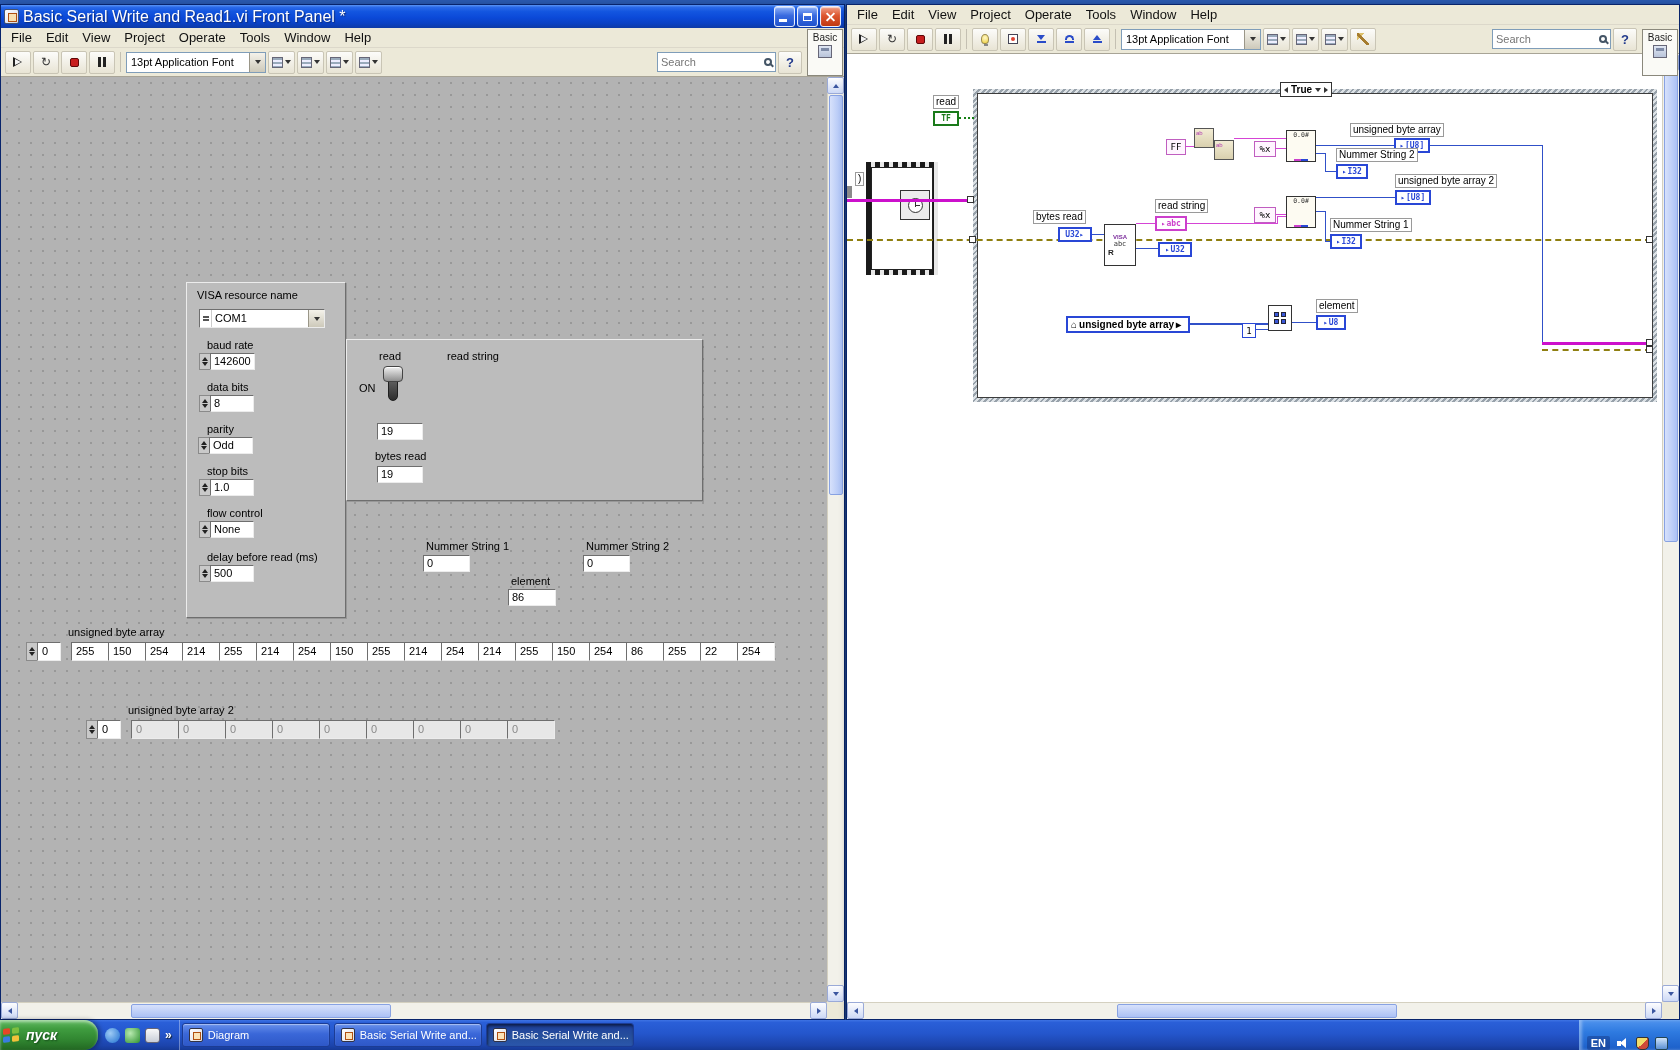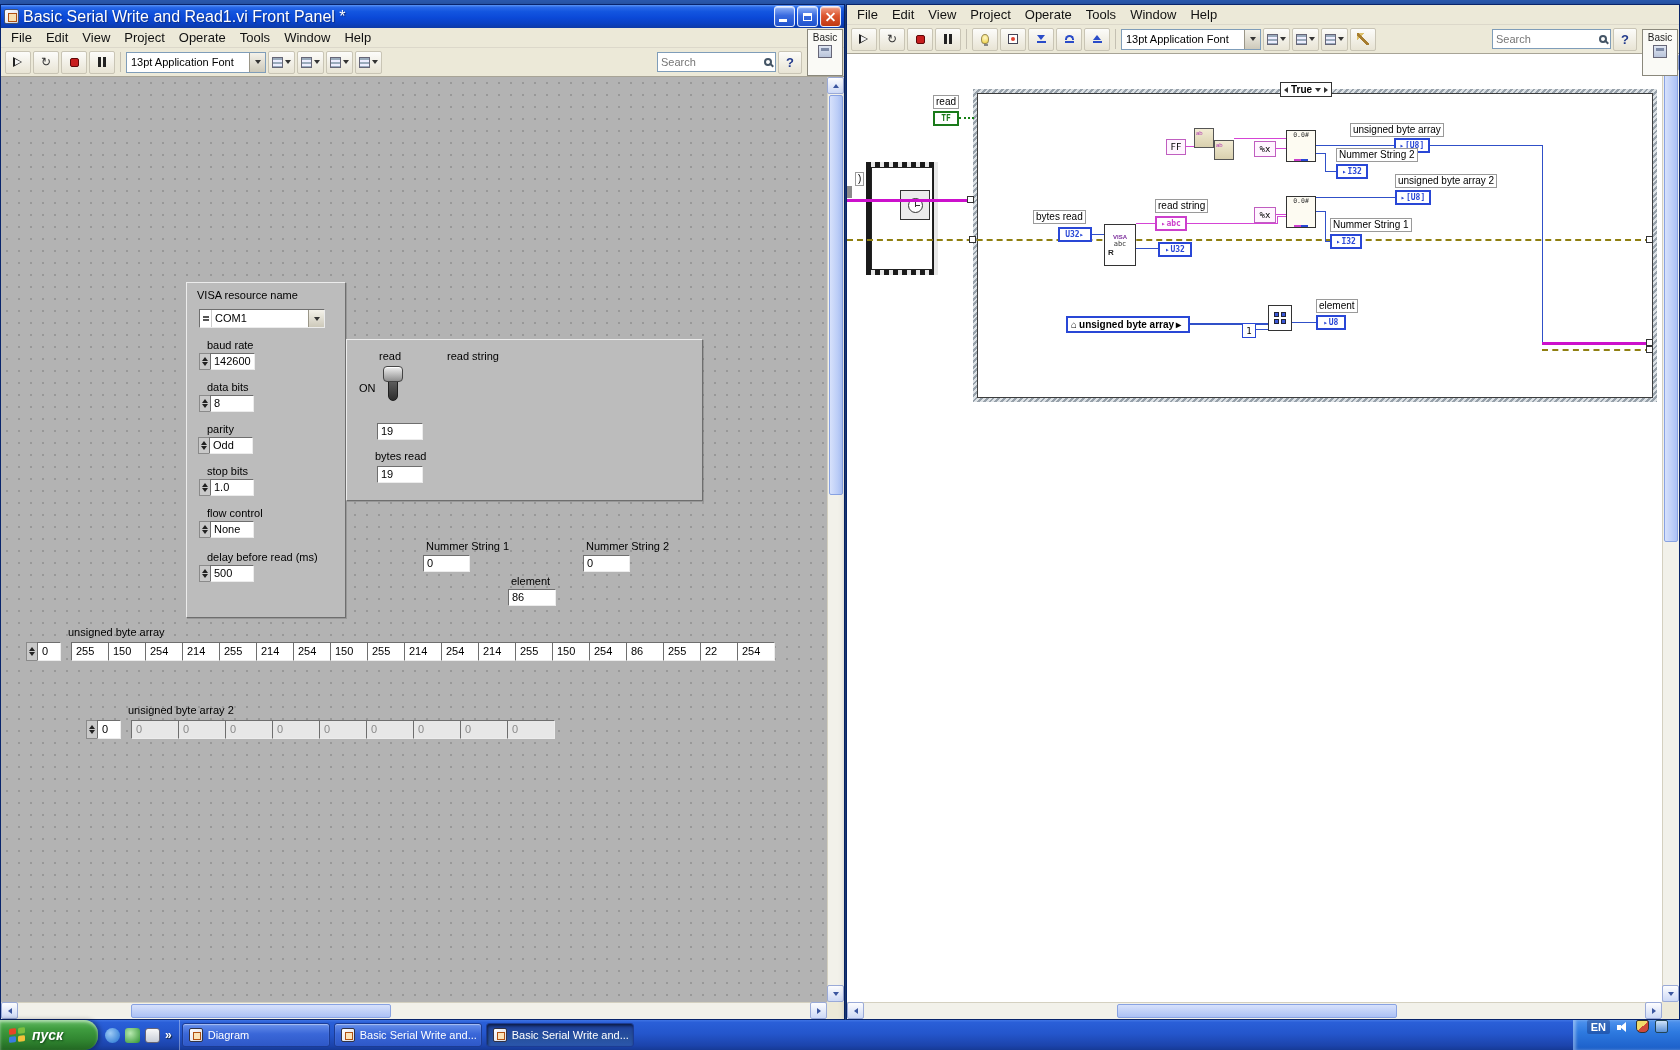--- a/index.html
+++ b/index.html
@@ -142,39 +142,39 @@
 .w-arr{height:2px;background:#3050c8}
 .w-mag{height:3px;background:#cc10cc}
 .w-yel{height:0;border-top:2px dashed #8f7f10;background:transparent}
 .w-grn{height:0;border-top:2px dotted #158015;background:transparent}
 .tunnel{position:absolute;width:7px;height:7px;background:#fff;border:1px solid #333;z-index:5}
 .stub{position:absolute;background:#8a8a8a;z-index:5}
 
 
 #taskbar{position:absolute;left:0;top:1020px;width:1680px;height:30px;display:flex;align-items:center;
  background:linear-gradient(180deg,#3f74e4 0%,#2a5fd8 8%,#2456cc 45%,#1c44ac 85%,#163a96 100%);z-index:50}
-.start-btn{height:30px;width:98px;display:flex;align-items:center;gap:6px;padding-left:9px;border-radius:0 14px 14px 0;
+.start-btn{height:30px;width:98px;display:flex;align-items:center;gap:6px;padding-left:3px;border-radius:0 14px 14px 0;
  background:linear-gradient(180deg,#64bc64 0%,#3f9c3f 30%,#2f832f 70%,#226722 100%);box-shadow:inset 0 2px 3px rgba(255,255,255,.5),2px 0 5px rgba(0,0,0,.4)}
 .start-flag{width:17px;height:15px;display:grid;grid-template-columns:7px 7px;grid-template-rows:6px 6px;gap:1.5px;transform:skewY(-6deg)}
 .start-flag i{display:block;border-radius:1.5px}
 .start-flag i:nth-child(1){background:#e64626}.start-flag i:nth-child(2){background:#7cbf3f}
 .start-flag i:nth-child(3){background:#3a7de0}.start-flag i:nth-child(4){background:#f2c13a}
 .start-label{color:#fff;font-size:14px;font-weight:bold;font-style:italic;text-shadow:1px 1px 2px #14481a}
 .qlaunch{display:flex;align-items:center;gap:5px;padding:0 7px;height:30px;border-right:1px solid rgba(255,255,255,.35)}
 .qi{width:15px;height:15px;border-radius:3px}
 .qi.q1{background:radial-gradient(circle at 35% 35%,#9ecbf5,#1e6fd0);border-radius:50%}
 .qi.q2{background:radial-gradient(circle at 35% 35%,#b8eab0,#2f9130)}
 .qi.q3{background:linear-gradient(180deg,#f8f8f8,#c9ced8);border:1px solid #667}
 .qchev{color:#fff;font-size:12px;font-weight:bold;text-shadow:1px 1px 1px #123}
 .task-btn{width:148px;height:24px;margin:0 2px;border-radius:3px;border:1px solid #1c3c94;display:flex;align-items:center;gap:5px;padding:0 6px;color:#fff;font-size:11px;white-space:nowrap;overflow:hidden;
  background:linear-gradient(180deg,#6890ec,#3a67d8 45%,#2e58c8);box-shadow:inset 0 1px 1px rgba(255,255,255,.45)}
 .task-btn.active{background:linear-gradient(180deg,#1d3f9c,#27509c 60%,#2a56ac);box-shadow:inset 1px 2px 3px rgba(0,0,0,.55)}
 .task-ic{width:14px;height:14px;flex:0 0 14px;background:linear-gradient(135deg,#fff,#d8dde8);border:1px solid #334;border-radius:2px;position:relative}
 .task-ic::after{content:"";position:absolute;left:3px;top:3px;width:6px;height:6px;border:1px solid #b05010;background:#fce4b8}
-.tray{margin-left:auto;height:30px;display:flex;align-items:flex-start;gap:6px;padding:0 12px 0 14px;
+.tray{margin-left:auto;height:30px;display:flex;align-items:flex-end;gap:6px;padding:0 12px 0 8px;
  background:linear-gradient(180deg,#4f93ee 0%,#2e7ae0 40%,#1b5ec8 100%);box-shadow:inset 3px 0 3px rgba(255,255,255,.35)}
 .lang{color:#fff;font-size:11px;font-weight:bold;background:rgba(10,20,80,.3);padding:1px 4px;border-radius:2px}
 .spk{position:relative;width:14px;height:14px}
 .spk::before{content:"";position:absolute;left:1px;top:5px;width:4px;height:5px;background:#fff}
 .spk::after{content:"";position:absolute;left:4px;top:2px;border-top:5.5px solid transparent;border-bottom:5.5px solid transparent;border-right:6px solid #fff}
 .tray-shield{width:13px;height:13px;background:linear-gradient(135deg,#f2dc6a 0 50%,#cf4a3a 50%);border:1px solid #333;border-radius:2px 2px 5px 5px}
 .tray-net{width:13px;height:13px;background:linear-gradient(180deg,#cfe4fa,#5a8fd4);border:1px solid #245;border-radius:2px}
 </style>
 </head>
 <body>

